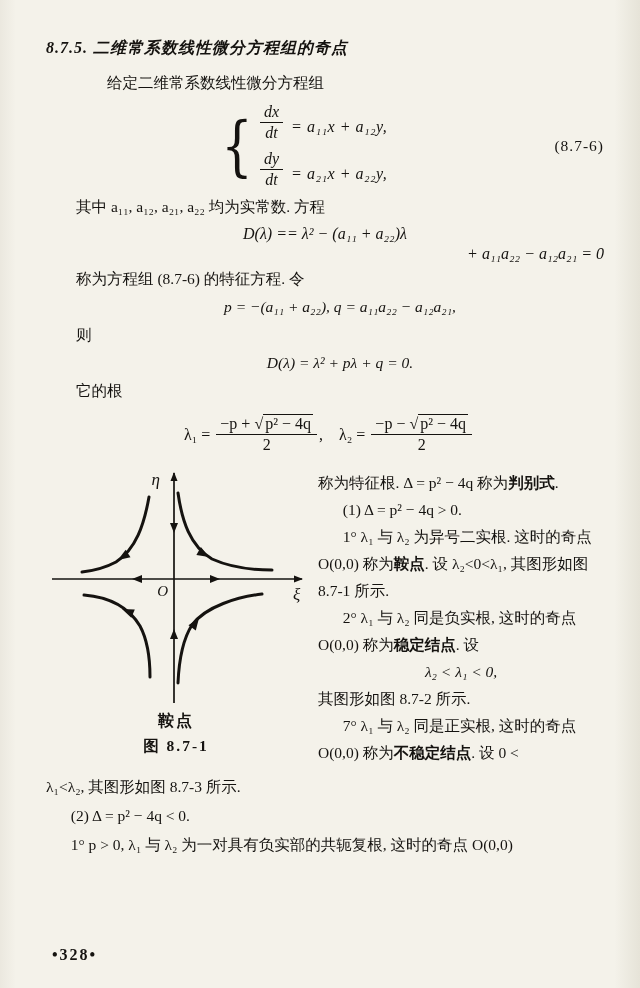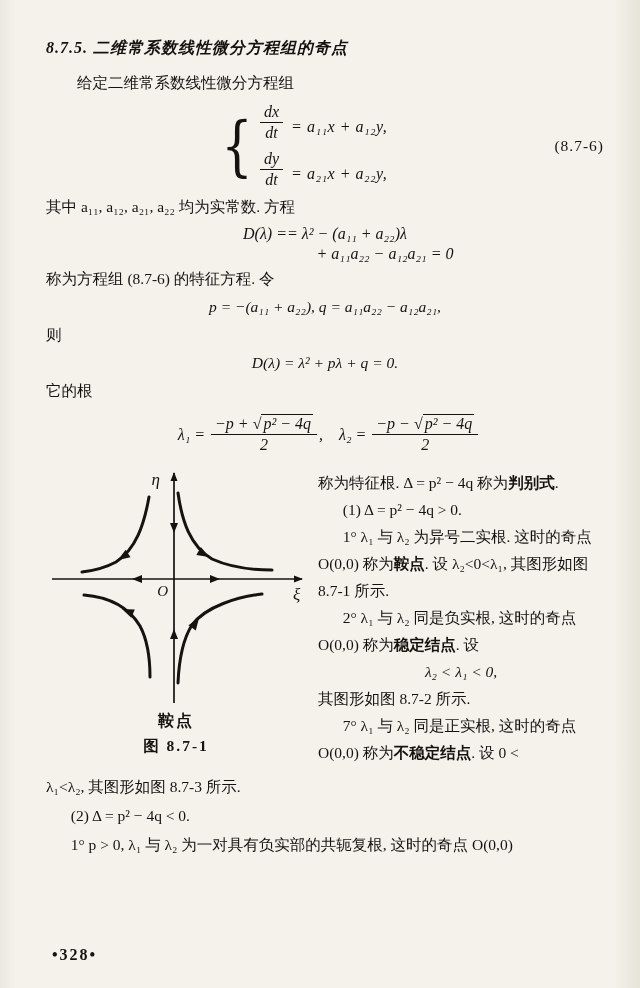--- a/index.html
+++ b/index.html
@@ -17,41 +17,41 @@
   }
   .tline { font-size:15.5px; line-height:27px; letter-spacing:.3px; }
   .ind1 { text-indent:2em; }
   b { font-weight:bold; }
   .mi { font-style:italic; }
   h2.sect {
     font-size:16px; font-weight:bold; letter-spacing:1px;
     margin:16px 0 10px 0;
     font-style:italic;
   }
-  .pline { font-size:15.5px; line-height:28px; }
+  .pline { font-size:15.5px; line-height:28px;margin-left:30px; }
   
   .eqsys { display:flex; align-items:center; margin:6px 0 4px 0; }
   .eqsys .spacer { width:170px; }
   .brace { font-size:66px; font-weight:200; line-height:80px; transform:scaleX(.75); font-family:"DejaVu Serif",serif; }
   .sysrows { display:flex; flex-direction:column; gap:8px; margin-left:2px; }
   .sysrow { display:flex; align-items:center; font-style:italic; font-size:16px; }
   .frac { display:inline-flex; flex-direction:column; align-items:center; vertical-align:middle; }
   .frac .num { padding:0 4px 1px 4px; border-bottom:1.5px solid #151310; }
   .frac .den { padding-top:1px; }
   .sysrow .rhs { margin-left:8px; letter-spacing:.5px;margin-top:9px; }
   .eqtag { margin-left:auto; font-size:15.5px; letter-spacing:1px; }
   
   .detblk { margin:4px 0 2px 0; font-size:16px; }
   .detrow1 { display:flex; justify-content:center; align-items:center; font-style:italic; }
   .det { display:flex; align-items:stretch; margin:0 6px; }
   .det .bar { border-left:1.6px solid #151310; }
   .detgrid { display:grid; grid-template-columns:auto auto; column-gap:18px; row-gap:4px; padding:3px 8px; text-align:center; }
-  .detrow2 { text-align:center; font-style:italic; padding-left:120px; margin-top:2px; }
+  .detrow2 { text-align:right; font-style:italic; padding-left:120px; margin-top:2px; }
   
-  .roots { display:flex; justify-content:center; align-items:center; margin:10px 0 13px 0; font-size:16px; font-style:italic; }
+  .roots { display:flex; justify-content:center; align-items:center; margin:10px 0 13px 0; font-size:16px; }
   .roots .lhs { margin:0 6px; }
   .sqrt { white-space:nowrap; }
   .rad { border-top:1.5px solid #151310; padding:0 2px; }
   .rsep { margin:0 10px 0 2px; }
   
   .cols { display:flex; margin-top:8px; }
   .figcol { width:272px; flex:none; }
   .figcol svg { display:block; }
   .figcap1 { text-align:center; font-size:16px; font-weight:bold; letter-spacing:2px; width:260px; margin-top:2px; }
   .figcap2 { text-align:center; font-size:15.5px; font-weight:bold; letter-spacing:2px; width:260px; margin-top:4px; }

